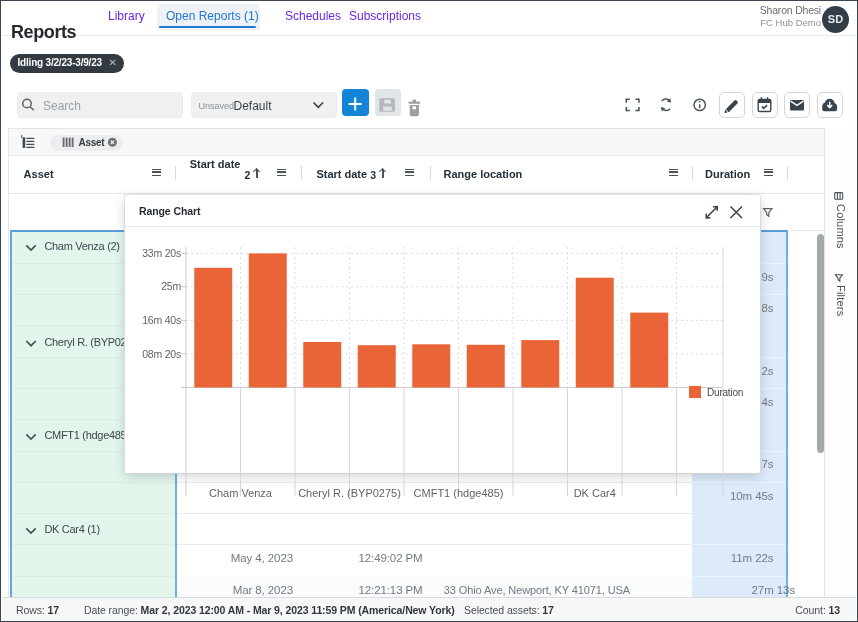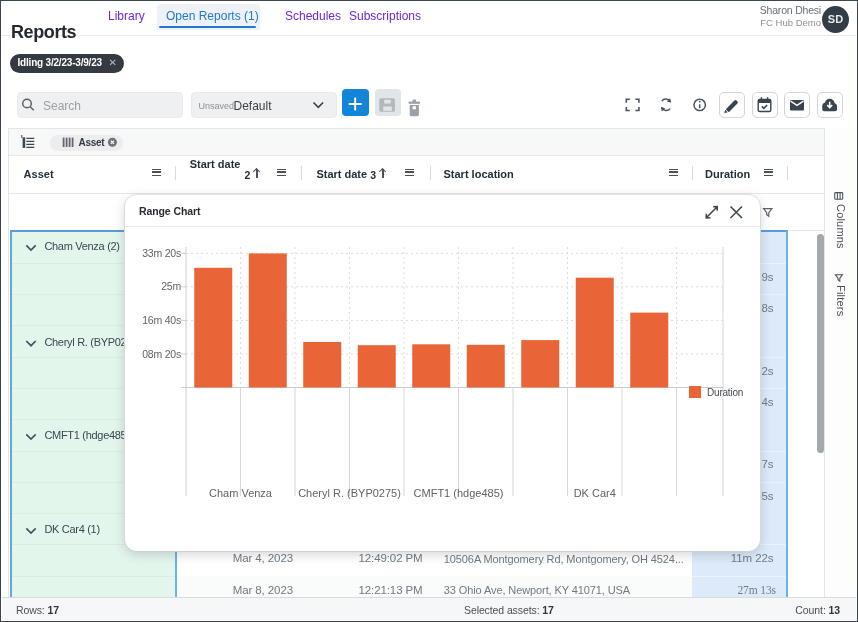--- a/index.html
+++ b/index.html
@@ -70,21 +70,21 @@
 .vtext { position:absolute; font-size:11px; color:#4a5056; letter-spacing:0.2px; transform:rotate(90deg); transform-origin:0 0; white-space:nowrap; }
 
 
 #sbar { position:absolute; left:817px; top:234px; width:7px; height:219px; background:#a4a9ae; border-radius:3.5px; }
 
 
 #footer { position:absolute; left:2px; top:597px; width:854px; height:23px; background:#f6f7f8; border-top:1px solid #d9dbdd; font-size:10.5px; color:#4a5056; letter-spacing:-0.1px; }
 #footer b { font-weight:bold; color:#30363c; }
 
 
-#modal { position:absolute; left:125px; top:195px; width:635px; height:356px; background:#fff; border-radius:12px; box-shadow:0 3px 12px rgba(40,50,60,0.22), 0 0 0 1px #ececec; z-index:20; }
+#modal { position:absolute; left:125px; top:195px; width:635px; height:278px; background:#fff; border-radius:2px; box-shadow:0 3px 12px rgba(40,50,60,0.22), 0 0 0 1px #ececec; z-index:20; }
 #mhead { position:absolute; left:0; top:0; width:100%; height:32px; border-bottom:1px solid #e9eaeb; }
 #mtitle { position:absolute; left:14px; top:10px; font-size:10.5px; font-weight:bold; color:#272d33; letter-spacing:-0.1px; }
 </style>
 </head>
 <body>
 
 <div id="topbar"></div>
 <div id="title">Reports</div>
 <div id="tab-active-bg"></div>
 <div id="tab-active-underline"></div>
@@ -129,21 +129,21 @@
     <span style="position:absolute; left:180.7px; top:2px;">Start date</span>
     <span style="position:absolute; left:235.6px; top:13px; font-size:10.5px;">2</span>
     <span class="sarrow" style="left:243.5px;"></span>
     <div class="ham" style="left:268.4px;"></div>
     <div class="hsep" style="left:292px;"></div>
     <span style="position:absolute; left:307.4px; top:12px;">Start date</span>
     <span style="position:absolute; left:361.2px; top:13px; font-size:10.5px;">3</span>
     <span class="sarrow" style="left:369.7px;"></span>
     <div class="ham" style="left:395.6px;"></div>
     <div class="hsep" style="left:421px;"></div>
-    <span style="position:absolute; left:434.5px; top:12px;">Start location</span>
+    <span style="position:absolute; left:434.5px; top:12px;">Range location</span>
     <div class="ham" style="left:659.6px;"></div>
     <div class="hsep" style="left:682.6px;"></div>
     <span style="position:absolute; left:696px; top:12px;">Duration</span>
     <div class="ham" style="left:755px;"></div>
     <div class="hsep" style="left:778px;"></div>
   </div>
   <div id="filterrow"></div>
   <div id="data">
     <div id="assetcol"></div>
     <div id="durcol"></div>
@@ -196,39 +196,39 @@
     <div style="position:absolute; left:780.6px; top:0; width:34.4px; height:1px; background:#e5e7e9;"></div>
     <div style="position:absolute; left:168.4px; top:346.1px; width:514.2px; height:22.2px; background:#fafbfb;"></div>
 
     <div class="cell r" style="left:764.4px; top:41px;">29m 29s</div>
     <div class="cell r" style="left:764.4px; top:72.5px;">33m 18s</div>
     <div class="cell r" style="left:764.4px; top:135px;">10m 32s</div>
     <div class="cell r" style="left:764.4px; top:166px;">10m 24s</div>
     <div class="cell r" style="left:764.4px; top:228.5px;">10m 27s</div>
     <div class="cell r" style="left:764.4px; top:260px;">10m 45s</div>
     <div class="cell r" style="left:764.4px; top:322.5px;">11m 22s</div>
-    <div class="cell r" style="left:767px; top:354px;font-family:Liberation Serif, serif;">27m 13s</div>
-
-    <div class="cell r" style="left:284px; top:322.5px;">Mar 4, 2023</div>
+    <div class="cell r" style="left:786px; top:354px;">27m 13s</div>
+
+    <div class="cell r" style="left:284px; top:322.5px;">May 4, 2023</div>
     <div class="cell r" style="left:413.6px; top:322.5px;">12:49:02 PM</div>
-    <div class="cell" style="left:434.8px; top:323px; font-size:11px;">10506A Montgomery Rd, Montgomery, OH 4524...</div>
     <div class="cell r" style="left:284px; top:354px;">Mar 8, 2023</div>
     <div class="cell r" style="left:413.6px; top:354px;">12:21:13 PM</div>
     <div class="cell" style="left:434.8px; top:354.5px; font-size:11px;">33 Ohio Ave, Newport, KY 41071, USA</div>
   </div>
 </div>
 
 <div id="rpanel">
   <div class="vtext" style="left:22px; top:75.5px;">Columns</div>
   <div class="vtext" style="left:22px; top:156.5px;">Filters</div>
 </div>
 <div id="sbar"></div>
 
 <div id="footer">
   <span style="position:absolute; left:14px; top:6px;">Rows: <b>17</b></span>
+  <span style="position:absolute; left:82px; top:6px;">Date range: <b>Mar 2, 2023 12:00 AM - Mar 9, 2023 11:59 PM (America/New York)</b></span>
   <span style="position:absolute; left:462px; top:6px;">Selected assets: <b>17</b></span>
   <span style="position:absolute; right:16px; top:6px;">Count: <b>13</b></span>
 </div>
 
 <svg width="858" height="622" style="position:absolute;left:0;top:0;z-index:5;pointer-events:none;">
 
   <g stroke="#5f6368" stroke-width="1.5" fill="none">
     <circle cx="27" cy="103.5" r="4.3"></circle>
     <line x1="30.2" y1="106.7" x2="33.8" y2="110.3"></line>
   </g>

